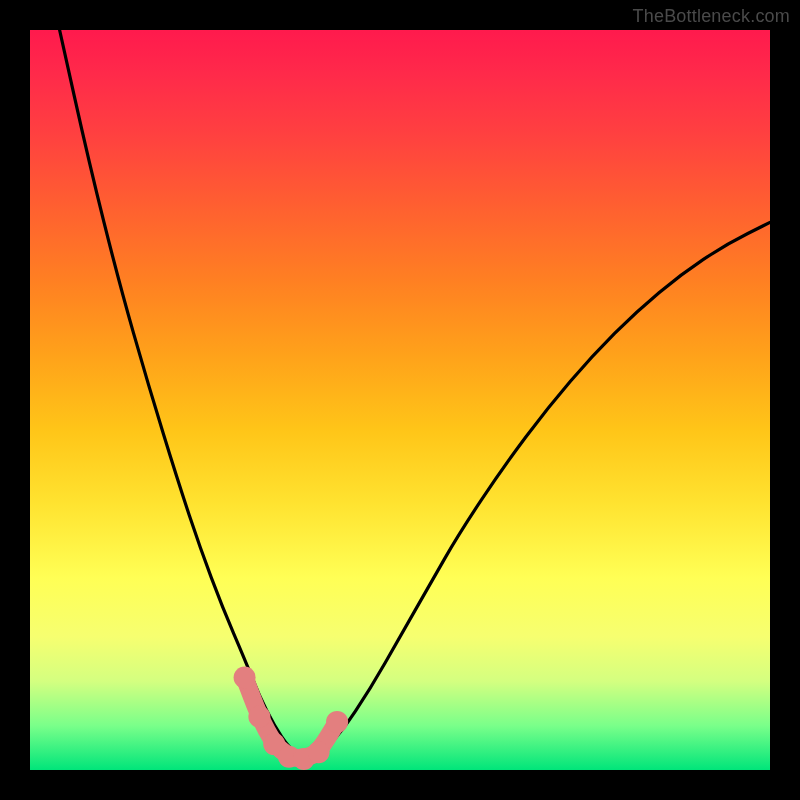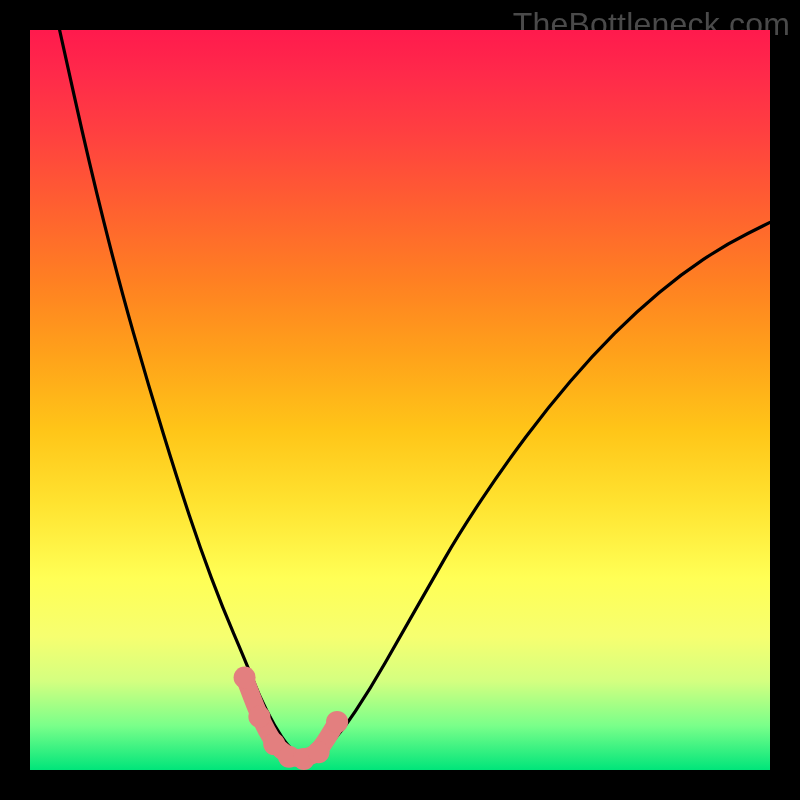--- a/index.html
+++ b/index.html
@@ -40,21 +40,21 @@
       #d4ff80 88%,
       #7aff8a 94%,
       #00e57a 100%
     );
   }
   .watermark {
     position: absolute;
     top: 6px;
     right: 10px;
     color: #4a4a4a;
-    font-size: 32px;
+    font-size: 18px;
     font-weight: 500;
     letter-spacing: 0.2px;
     user-select: none;
   }
   svg.curve {
     position: absolute;
     left: 0;
     top: 0;
     width: 740px;
     height: 740px;

